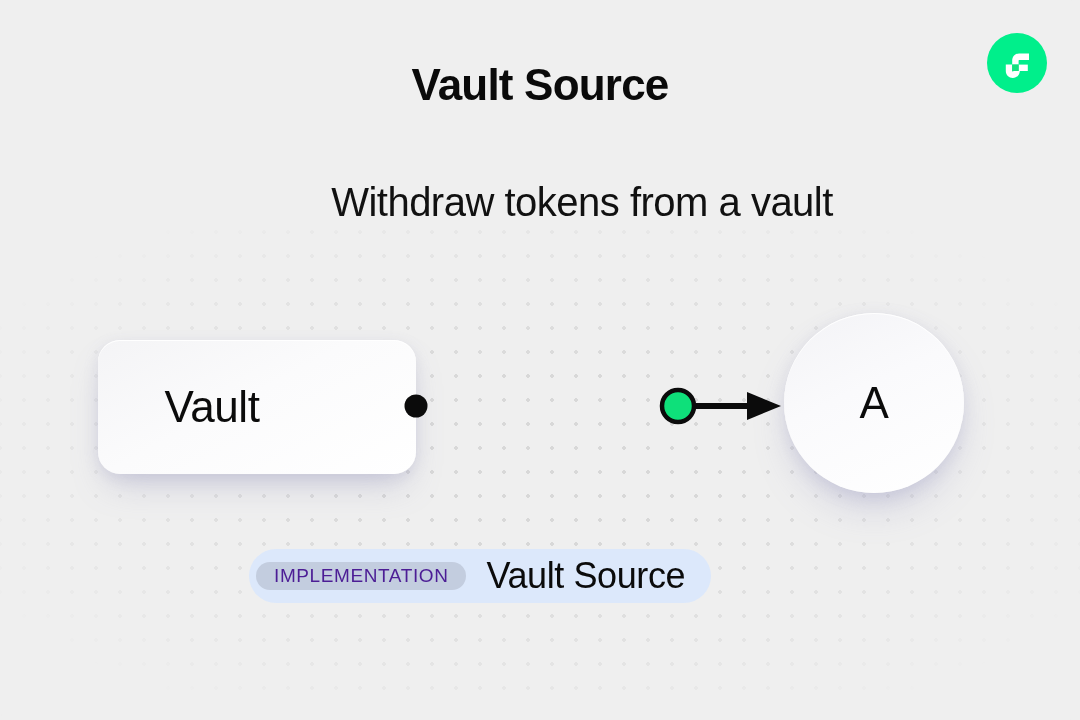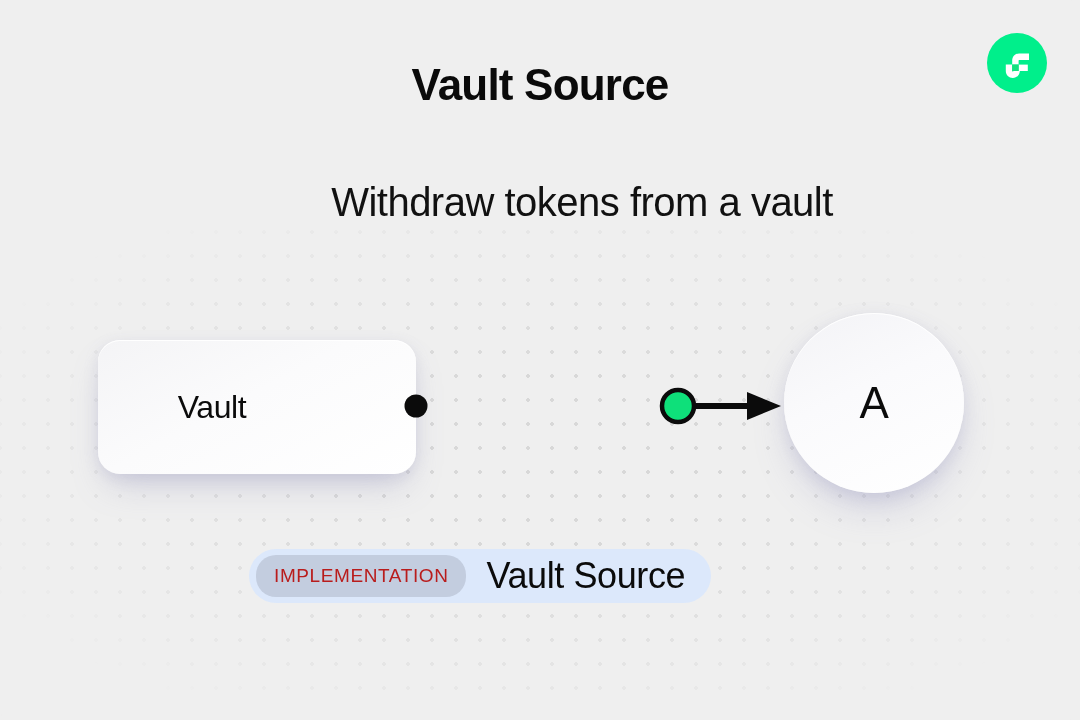--- a/index.html
+++ b/index.html
@@ -91,21 +91,21 @@
     background: linear-gradient(152deg, #f4f4f6 0%, #fbfbfc 45%, #ffffff 100%);
     box-shadow:
       0 18px 34px -10px rgba(150, 150, 185, 0.42),
       0 4px 14px rgba(160, 160, 195, 0.22),
       inset 0 1px 0 rgba(255, 255, 255, 0.95);
     display: flex;
     align-items: center;
     justify-content: center;
   }
   .node-vault-label {
-    font-size: 32px;
+    font-size: 44px;
     font-weight: 400;
     color: #0b0b0b;
     letter-spacing: -0.4px;
     padding-right: 90px;
   }
 
   .node-a {
     position: absolute;
     left: 784px;
     top: 313px;
@@ -144,30 +144,30 @@
     top: 549px;
     height: 54px;
     border-radius: 27px;
     background: #dce8fb;
     display: flex;
     align-items: center;
     padding: 0 26px 0 7px;
     box-sizing: border-box;
   }
   .impl-tag {
-    height: 42px;
+    height: 28px;
     border-radius: 20px;
     background: #c3cddf;
     display: flex;
     align-items: center;
     padding: 0 18px;
     box-sizing: border-box;
     font-size: 19px;
     font-weight: 400;
-    color: #b91c1c;
+    color: #4c1d95;
     letter-spacing: 0.6px;
   }
   .impl-name {
     margin-left: 20px;
     font-size: 36px;
     font-weight: 400;
     color: #0b0b0b;
     letter-spacing: -0.4px;
     white-space: nowrap;
   }

